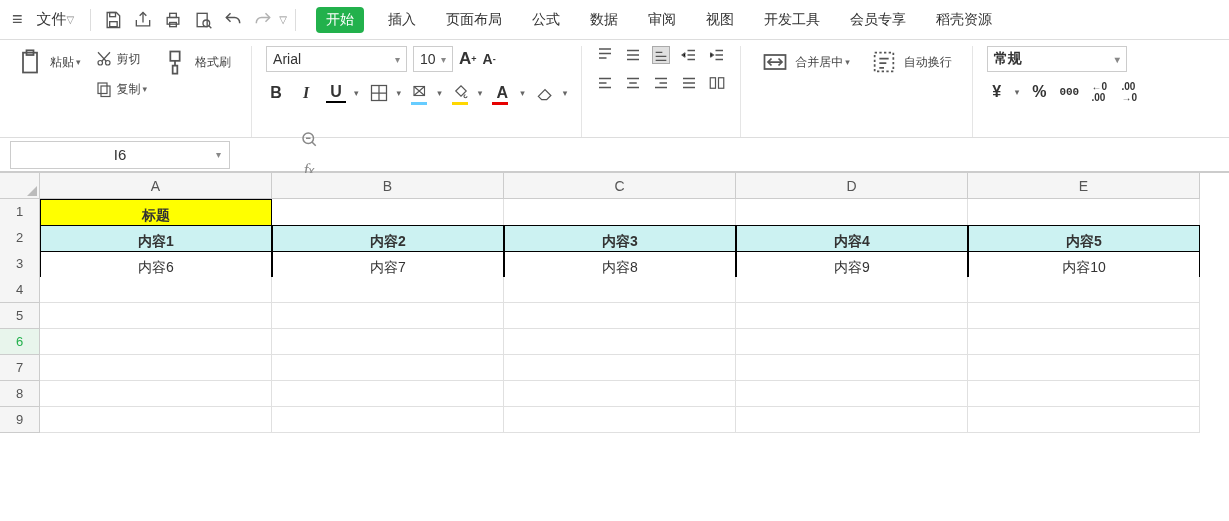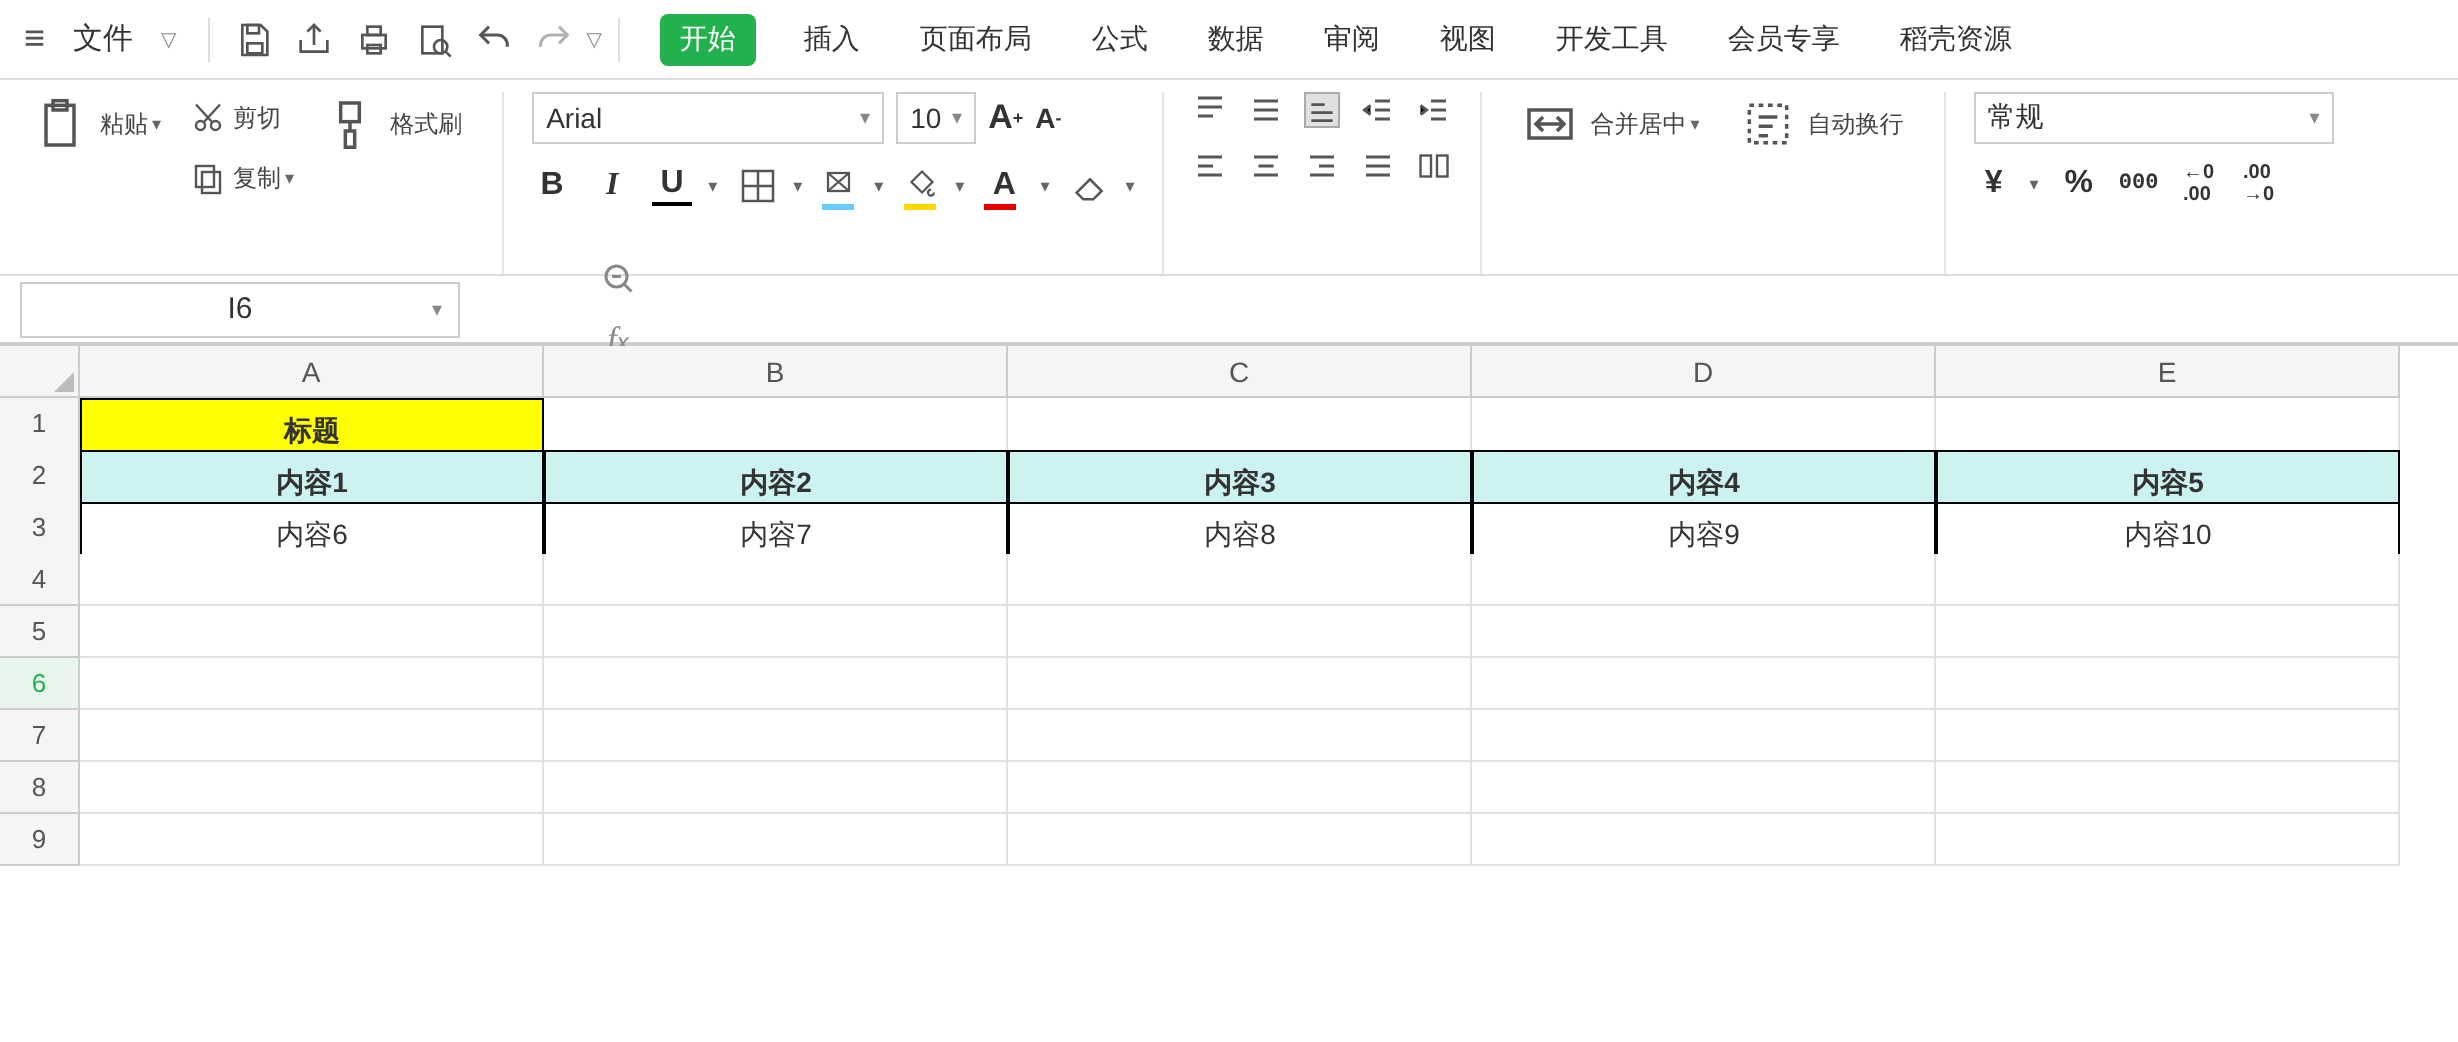--- a/index.html
+++ b/index.html
@@ -1,49 +1,49 @@
 <!DOCTYPE html>
 <html><head>
 <meta charset="utf-8">
 <style>
   * { box-sizing: border-box; margin: 0; padding: 0; font-family: "Microsoft YaHei", Arial, sans-serif; }
   body { width: 1229px; height: 521px; background: #fff; font-size: 13px; color: #333; }
   .top-menu { height: 40px; display: flex; align-items: center; border-bottom: 1px solid #ddd; padding: 0 8px; gap: 2px; }
   .hamburger { font-size: 18px; color: #555; padding: 0 4px; }
-  .file-btn { display: flex; align-items: center; gap: 14px; padding: 4px 8px; font-size: 15px; color: #333; text-align: center; }
+  .file-btn { display: flex; align-items: center; gap: 0; padding: 4px 8px; font-size: 15px; color: #333; text-align: center; }
   .chevron { font-size: 10px; color: #888; }
   .vsep { width: 1px; height: 22px; background: #ddd; margin: 0 6px; }
   .qat-icon { width: 28px; height: 28px; display: flex; align-items: center; justify-content: center; }
   .qat-icon svg { width: 20px; height: 20px; }
   .tabs { display: flex; gap: 18px; margin-left: 12px; font-size: 14px; }
   .tab { padding: 4px 6px; color: #333; }
   .tab-active { background: #22b14c; color: #fff; border-radius: 4px; padding: 4px 10px; font-size: 14px; }
   .ribbon { display: flex; height: 98px; border-bottom: 1px solid #ddd; padding: 6px 10px 0 10px; gap: 14px; }
   .group { display: flex; flex-direction: row; align-items: flex-start; border-right: 1px solid #e5e5e5; padding-right: 14px; }
   .group:last-child { border-right: none; }
   .big-btn { display: flex; flex-direction: row; align-items: center; gap: 6px; padding: 2px 6px; font-size: 12px; color: #444; }
   .big-btn svg { width: 28px; height: 28px; }
   .small-btn { display: flex; align-items: center; gap: 4px; font-size: 12px; color: #444; padding: 2px 2px; }
   .small-btn svg { width: 18px; height: 18px; }
   .stacked { display: flex; flex-direction: column; gap: 8px; padding-top: 2px; }
   .row-flex { display: flex; align-items: center; gap: 6px; }
   .fontbox { display: flex; flex-direction: column; gap: 10px; }
   .combo { border: 1px solid #ccc; height: 26px; display: flex; align-items: center; padding: 0 6px; font-size: 14px; justify-content: space-between; background: #fff; }
-  .font-name { width: 176px; }
+  .font-name { width: 141px; }
   .font-size { width: 40px; }
   .iconrow { display: flex; gap: 10px; align-items: center; }
   .iconrow svg, .iconrow .glyph { width: 20px; height: 20px; }
   .glyph { display: inline-flex; align-items: center; justify-content: center; font-size: 16px; font-weight: bold; }
   .underline-color { border-bottom: 2px solid #000; }
   .fill-color-ic { position: relative; }
   .color-bar { position: absolute; bottom: -2px; left: 0; width: 16px; height: 3px; }
   .dd { font-size: 9px; color: #666; margin-left: -2px; }
   .alignrow svg { width: 18px; height: 18px; }
   .label-under { display: flex; align-items: center; gap: 4px; font-size: 12px; color: #444; }
-  .numfmt-combo { width: 180px; }
+  .numfmt-combo { width: 140px; font-weight: bold; }
   .fx-bar { height: 34px; display: flex; align-items: center; border-bottom: 1px solid #ccc; }
   .namebox { width: 220px; height: 28px; border: 1px solid #ccc; margin-left: 10px; display: flex; align-items: center; justify-content: center; gap: 60px; font-family: "Consolas", monospace; font-size: 15px; color: #333; position: relative; }
   .namebox .chev { font-size: 10px; color: #888; position: absolute; right: 8px; }
   .fx-icons { display: flex; align-items: center; gap: 12px; margin-left: 70px; flex-direction: column; }
   .fx-input { flex: 1; height: 28px; border: none; outline: none; padding-left: 8px; }
   .grid { display: grid; grid-template-columns: 40px repeat(5, 232px); grid-auto-rows: 26px; border-top: 1px solid #ccc; }
   .colhdr-corner { background: #f5f5f5; border-right: 1px solid #ccc; border-bottom: 1px solid #ccc; position: relative; }
   .colhdr-corner::after { content: ""; position: absolute; right: 2px; bottom: 2px; width: 0; height: 0; border-left: 10px solid transparent; border-bottom: 10px solid #bbb; }
   .colhdr { background: #f5f5f5; border-right: 1px solid #ccc; border-bottom: 1px solid #ccc; text-align: center; line-height: 26px; font-size: 14px; color: #555; }
   .rowhdr { background: #f5f5f5; border-right: 1px solid #ccc; border-bottom: 1px solid #ccc; text-align: center; line-height: 26px; font-size: 13px; color: #555; }

